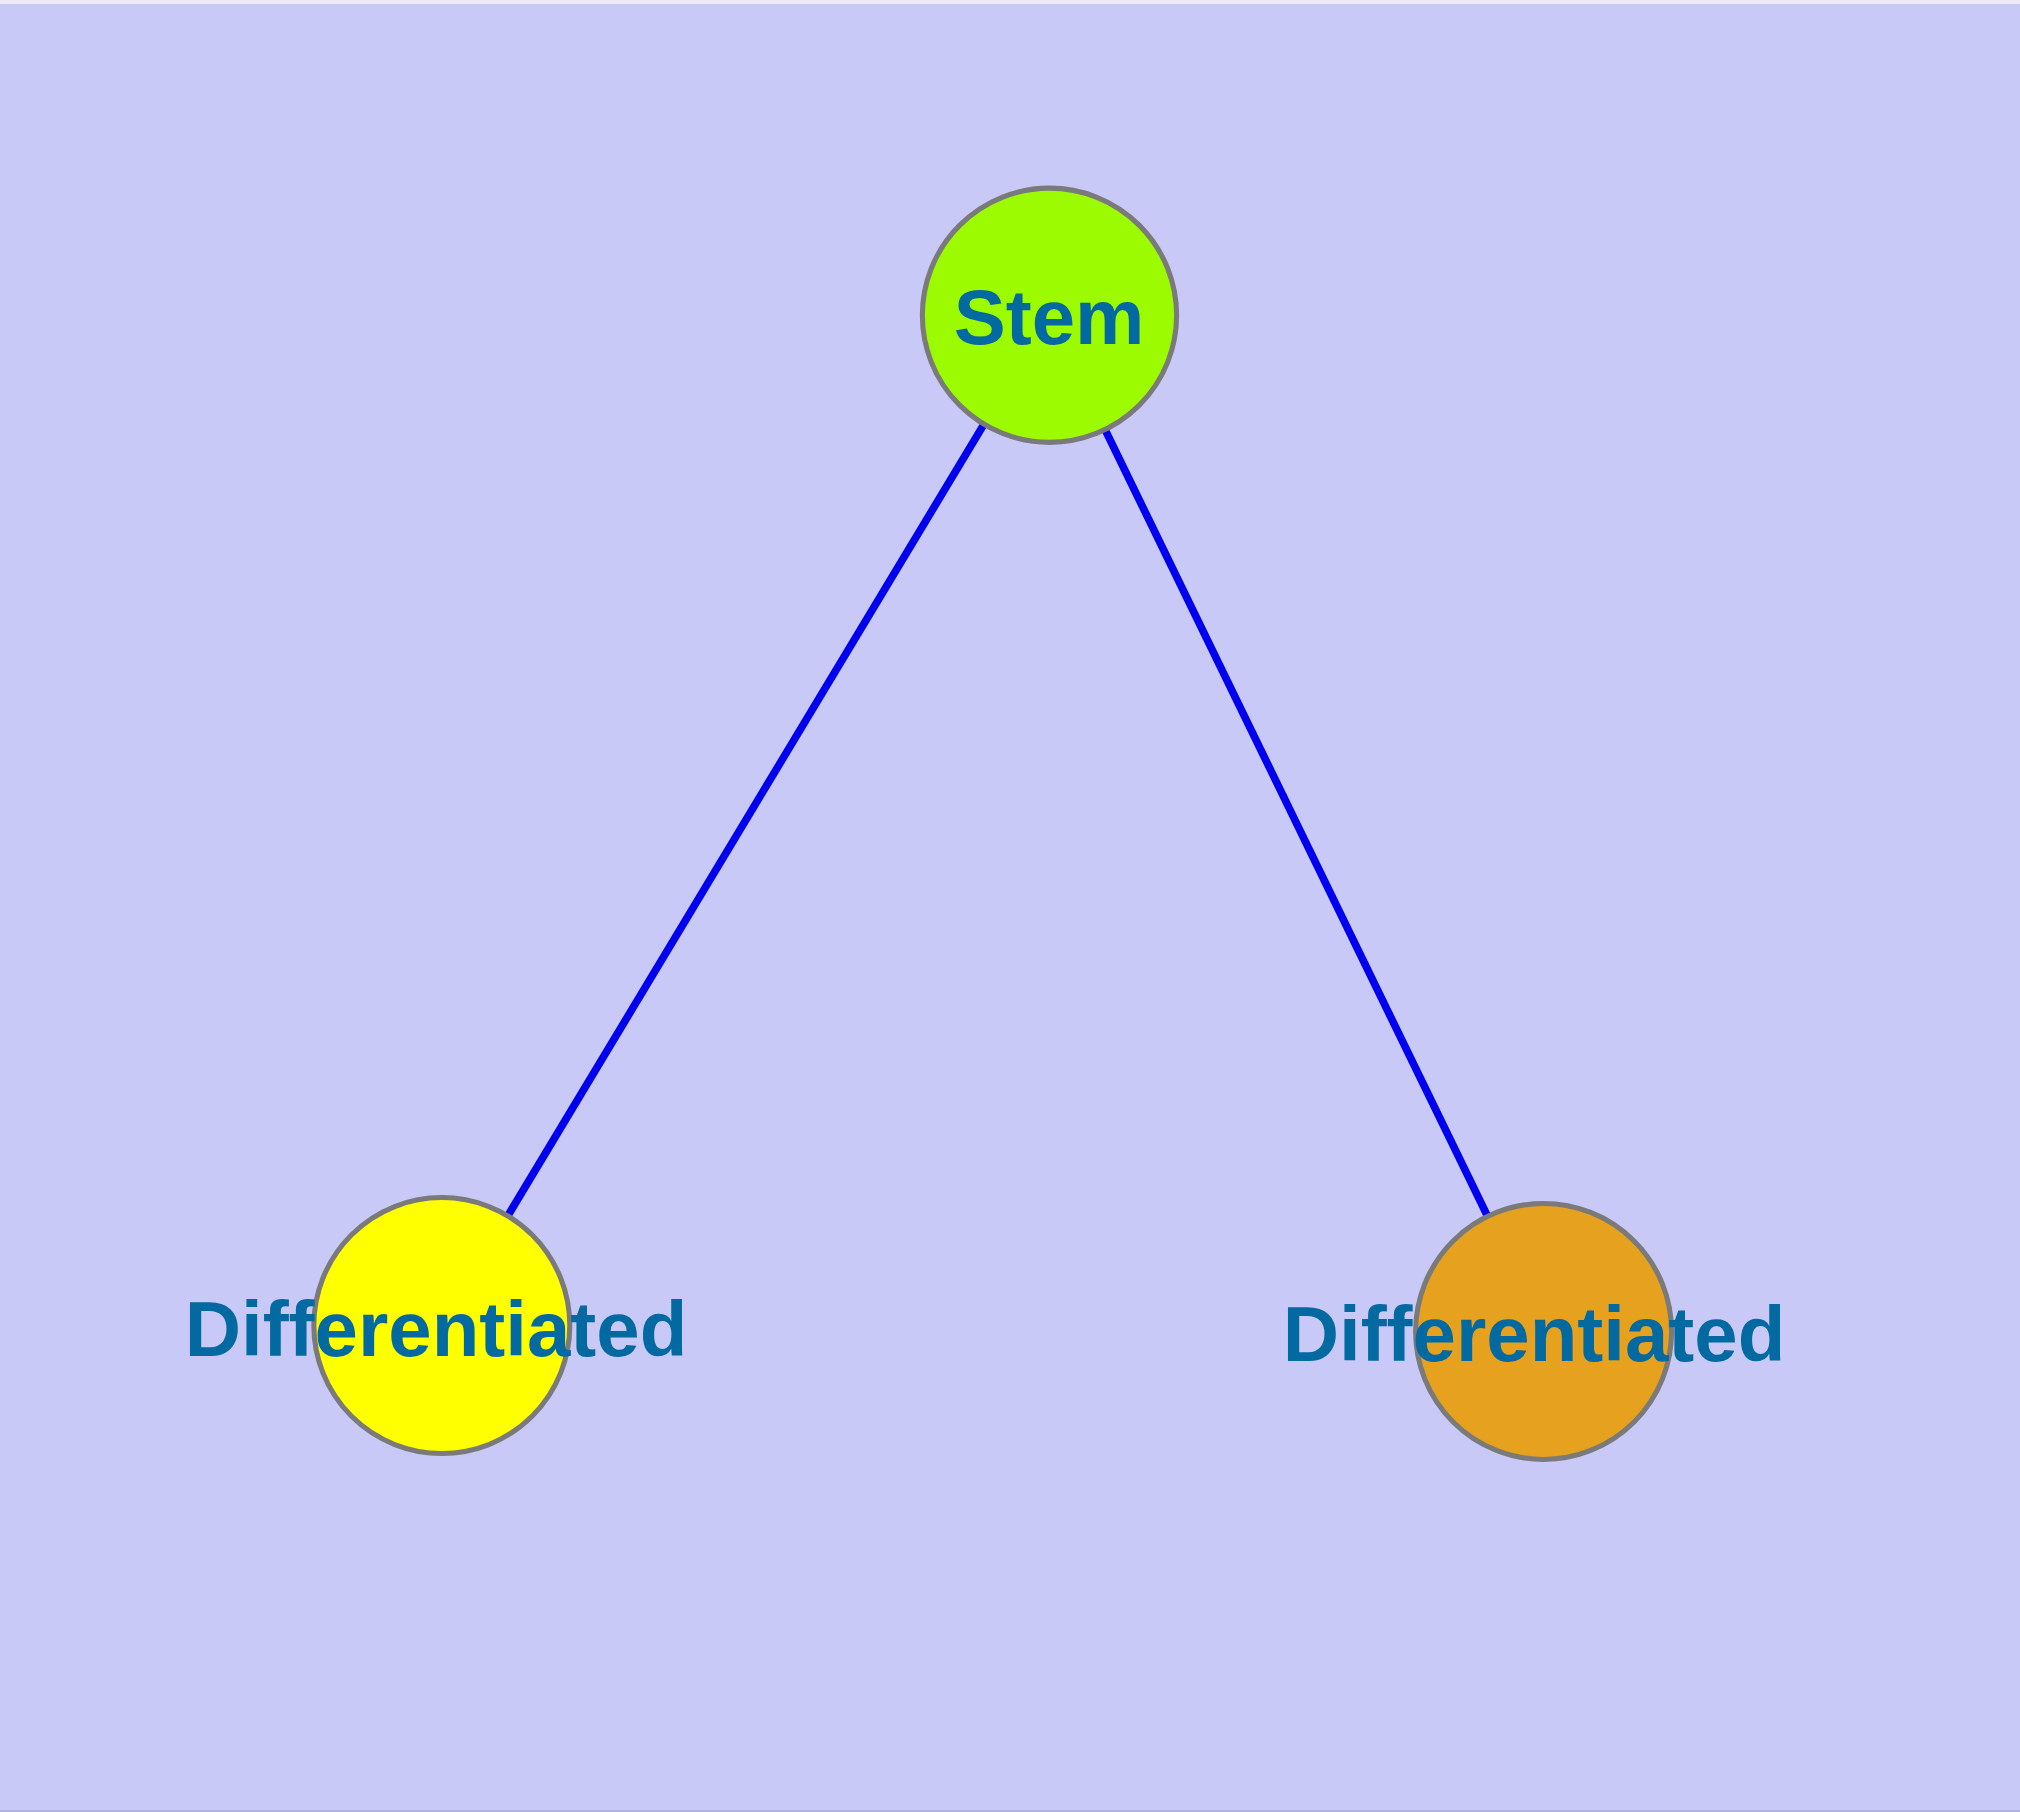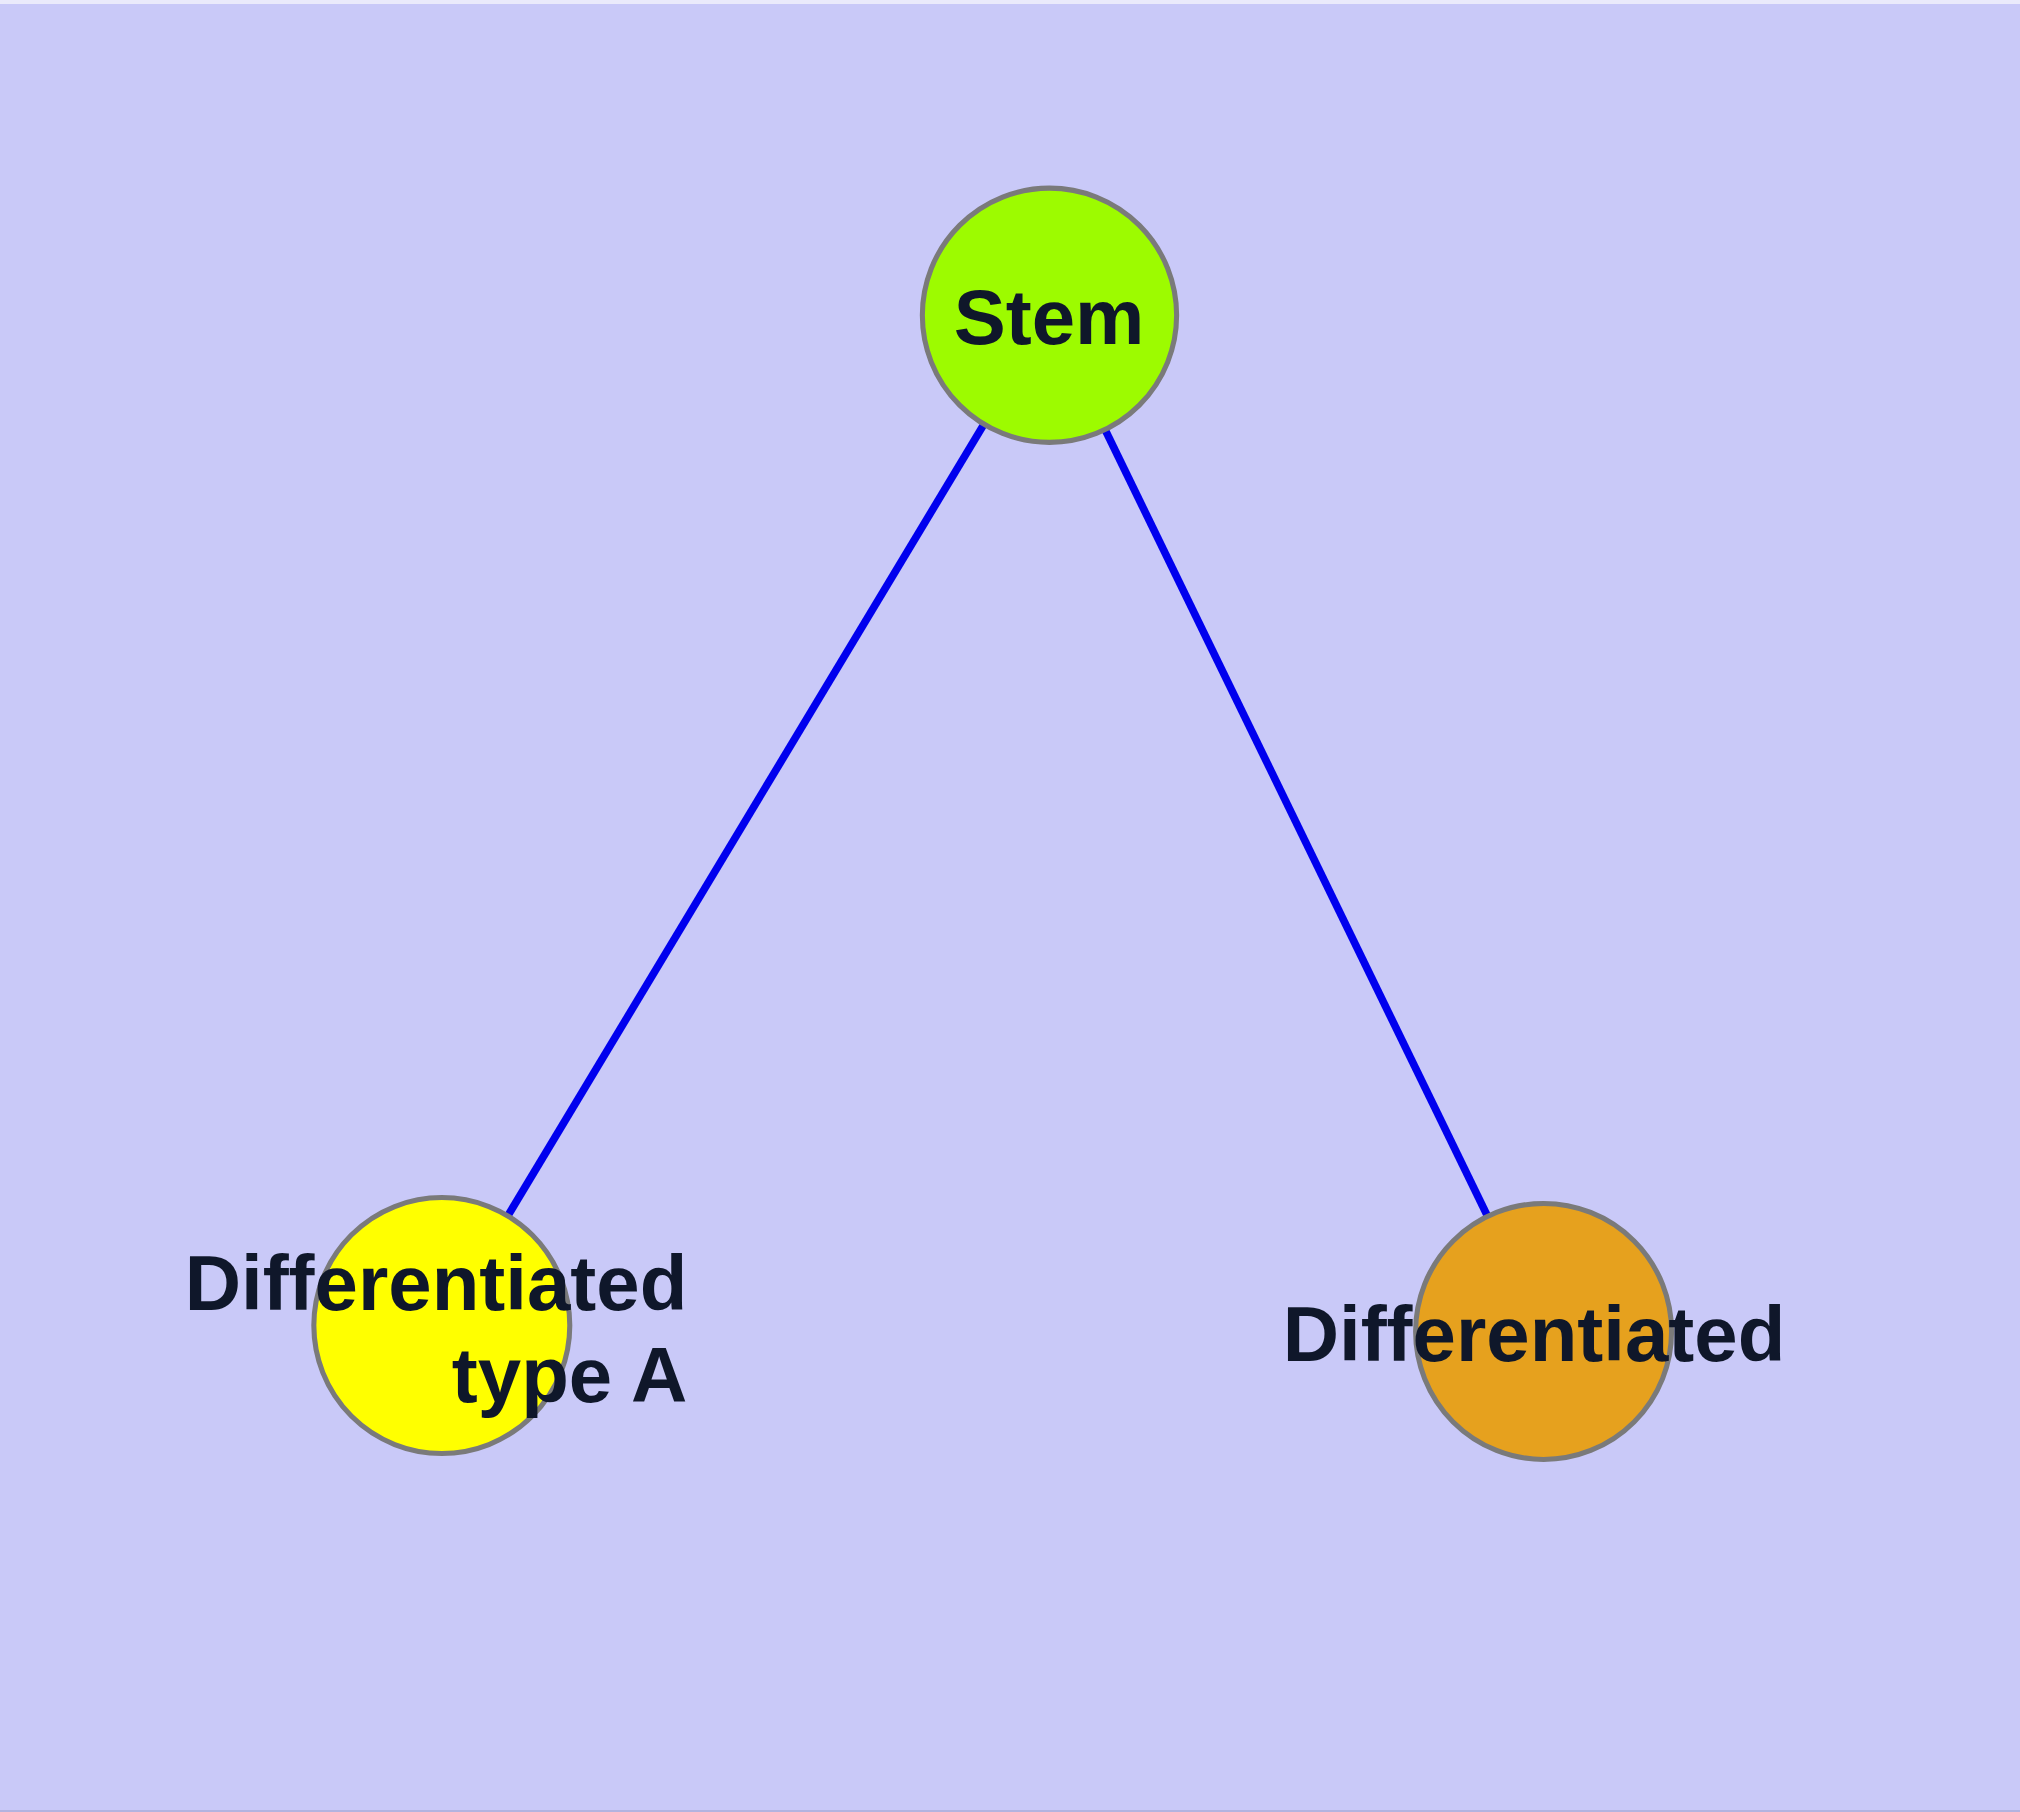--- a/index.html
+++ b/index.html
@@ -29,22 +29,22 @@
     height: 2.5px;
     background: #b3b3e0;
   }
   .graph-svg {
     position: absolute;
     left: 0; top: 0;
   }
   .node-label {
     position: absolute;
     transform: translate(-50%, -50%);
-    text-align: right;
-    color: #0f172a;
+    text-align: center;
+    color: #0369a1;
     font-weight: bold;
     font-size: 78px;
     line-height: 92px;
     white-space: nowrap;
     pointer-events: none;
   }
 </style>
 </head>
 <body>
 
@@ -59,21 +59,20 @@
     <circle cx="521" cy="1564" r="151" stroke-width="6" fill="#ffff00" stroke="#7a7a7a"></circle>
     <circle cx="1821" cy="1571" r="151" stroke-width="6" fill="#e6a11e" stroke="#7a7a7a"></circle>
   </svg>
 
   <div class="node-label" style="left:1049px; top:317px;">
     <span>Stem</span>
   </div>
 
   <div class="node-label" style="left:436px; top:1329px;">
     <div>Differentiated</div>
-    <div>type A</div>
   </div>
 
   <div class="node-label" style="left:1534px; top:1334px;">
     <div>Differentiated</div>
   </div>
 
   <div class="top-strip"></div>
   <div class="bottom-strip"></div>
 </div>
 

